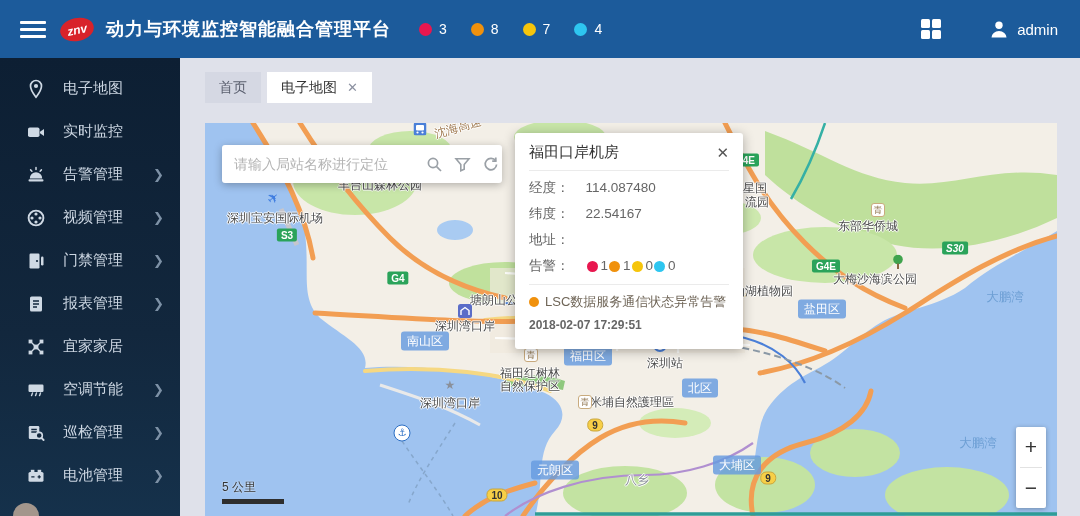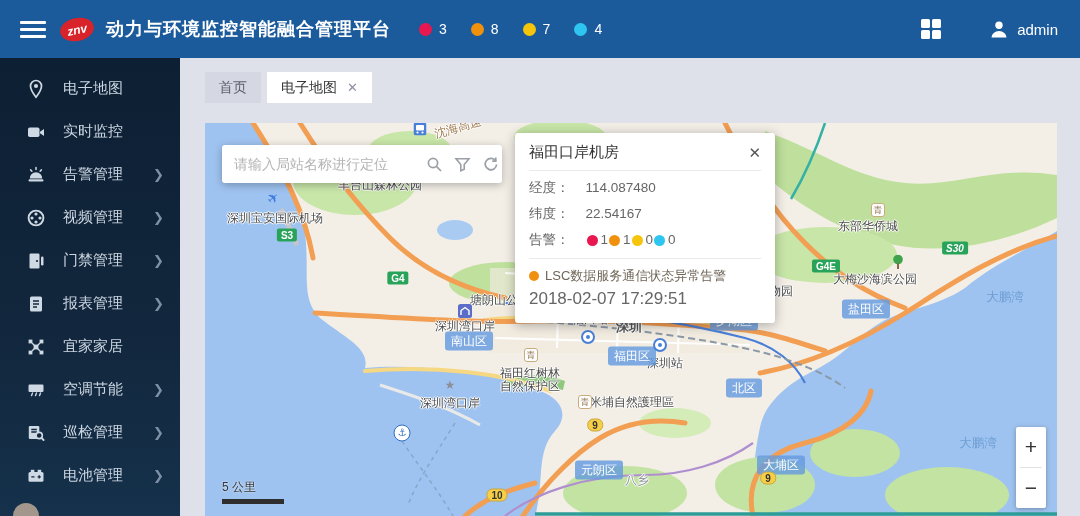--- a/index.html
+++ b/index.html
@@ -45,21 +45,21 @@
   
   .map { position:absolute; left:205px; top:123px; width:852px; height:393px; background:#f4f1ea; overflow:hidden; z-index:10; }
   .map svg.base { position:absolute; left:0; top:0; }
 
   .poi { position:absolute; color:#4a4a4a; font-size:12px; white-space:nowrap; transform:translate(-50%,-50%);
          text-shadow:-1px 0 #fff,1px 0 #fff,0 -1px #fff,0 1px #fff; z-index:3; }
   .poi.big { font-size:13px; font-weight:bold; color:#555; }
   .poi.water { color:#6d9fd4; text-shadow:none; font-size:12.5px; }
   .poi.hw { color:#a07a50; transform:translate(-50%,-50%) rotate(-16deg); }
   .district { position:absolute; transform:translate(-50%,-50%); background:rgba(101,155,223,.82); color:#fff;
-              font-size:12px; padding:1px 6px; border-radius:3px; white-space:nowrap; z-index:3;margin-left:44px; }
+              font-size:12px; padding:1px 6px; border-radius:3px; white-space:nowrap; z-index:3; }
   .roadbadge { position:absolute; transform:translate(-50%,-50%); background:#2aa35a; color:#fff; font-weight:bold;
                font-size:10px; padding:1px 4px; border-radius:2px; z-index:3; }
   .numbadge { position:absolute; transform:translate(-50%,-50%); background:#f7cf47; border:1px solid #c9a53c;
               color:#333; font-weight:bold; font-size:10px; padding:0 4px; border-radius:6px; z-index:3; }
   .park-badge { position:absolute; transform:translate(-50%,-50%); width:14px; height:14px; background:#fff;
                 border:1px solid #c9ab7e; border-radius:3px; color:#8b6f47; font-size:9px; line-height:13px;
                 text-align:center; z-index:3; }
   .metro { position:absolute; transform:translate(-50%,-50%); width:14px; height:14px; background:#fff;
            border:2px solid #4a7fd8; border-radius:50%; z-index:3; }
   .metro::after { content:""; position:absolute; left:3px; top:3px; width:4px; height:4px; background:#4a7fd8; border-radius:50%; }
@@ -70,32 +70,32 @@
 
   
   .search-box { position:absolute; left:17px; top:22px; width:280px; height:38px; background:#fff; border-radius:3px;
                 box-shadow:0 2px 8px rgba(0,0,0,.28); display:flex; align-items:center; padding:0 12px; z-index:8; }
   .search-box input { border:none; outline:none; flex:1; font-size:14px; color:#333;
                       font-family:"Liberation Sans","DejaVu Sans",sans-serif; }
   .search-box input::placeholder { color:#b4b4b4; }
   .sicon { margin-left:11px; cursor:pointer; flex:none; display:flex; }
 
   
-  .popup { position:absolute; left:310px; top:10px; width:260px; background:#fff; border-radius:3px;
+  .popup { position:absolute; left:310px; top:10px; width:228px; background:#fff; border-radius:3px;
            box-shadow:0 2px 12px rgba(0,0,0,.3); padding:10px 14px 12px; z-index:10; }
   .popup-head { display:flex; align-items:center; border-bottom:1px solid #ebebeb; padding-bottom:8px; }
   .popup-title { font-size:15px; color:#333; }
   .popup-close { margin-left:auto; color:#555; font-size:15px; font-weight:bold; cursor:pointer; }
   .popup-row { font-size:13.5px; color:#666; line-height:26px; display:flex; align-items:center; }
   .popup-row .dot { width:11px; height:11px; margin:0 3px 0 1px; }
   .popup-row b { font-weight:normal; color:#666; margin-right:16px; }
   .popup-divider { border-top:1px solid #ebebeb; margin:5px 0 6px; }
   .popup-msg { font-size:13px; color:#6f6557; line-height:22px; display:flex; align-items:center; }
   .popup-msg .dot { width:10px; height:10px; margin-right:6px; flex:none; }
-  .popup-time { font-size:17px; color:#666; line-height:24px; }
+  .popup-time { font-size:12px; color:#666; line-height:24px;font-weight:bold; }
 
   
   .zoom-ctrl { position:absolute; right:11px; bottom:8px; width:30px; background:#fff; border-radius:2px;
                box-shadow:0 1px 5px rgba(0,0,0,.3); z-index:8; }
   .zoom-btn { height:40px; text-align:center; line-height:40px; font-size:21px; color:#333; cursor:pointer; }
   .zoom-div { height:1px; background:#e2e2e2; margin:0 4px; }
   .scale { position:absolute; left:17px; bottom:12px; z-index:6; }
   .scale span { font-size:12px; color:#333; text-shadow:0 0 2px #fff; }
   .scale-bar { width:62px; height:5px; background:#2e2e2e; margin-top:3px; }
 </style>
@@ -407,20 +407,24 @@
     <div style="padding-top:4px;">
       <div class="popup-row">
         <b>经度：</b>
           <span>114.087480</span>
         </div>
       <div class="popup-row">
         <b>纬度：</b>
           <span>22.54167</span>
         </div>
       <div class="popup-row">
+        <b>地址：</b>
+          <span></span>
+        </div>
+      <div class="popup-row">
         <b>告警：</b>
         <i class="dot" style="background-color: rgb(232, 23, 79);"></i>
           <span>1</span>
         <i class="dot" style="background-color: rgb(240, 145, 13);"></i>
           <span>1</span>
         <i class="dot" style="background-color: rgb(246, 197, 11);"></i>
           <span>0</span>
         <i class="dot" style="background-color: rgb(46, 198, 240);"></i>
           <span>0</span>
       </div>

